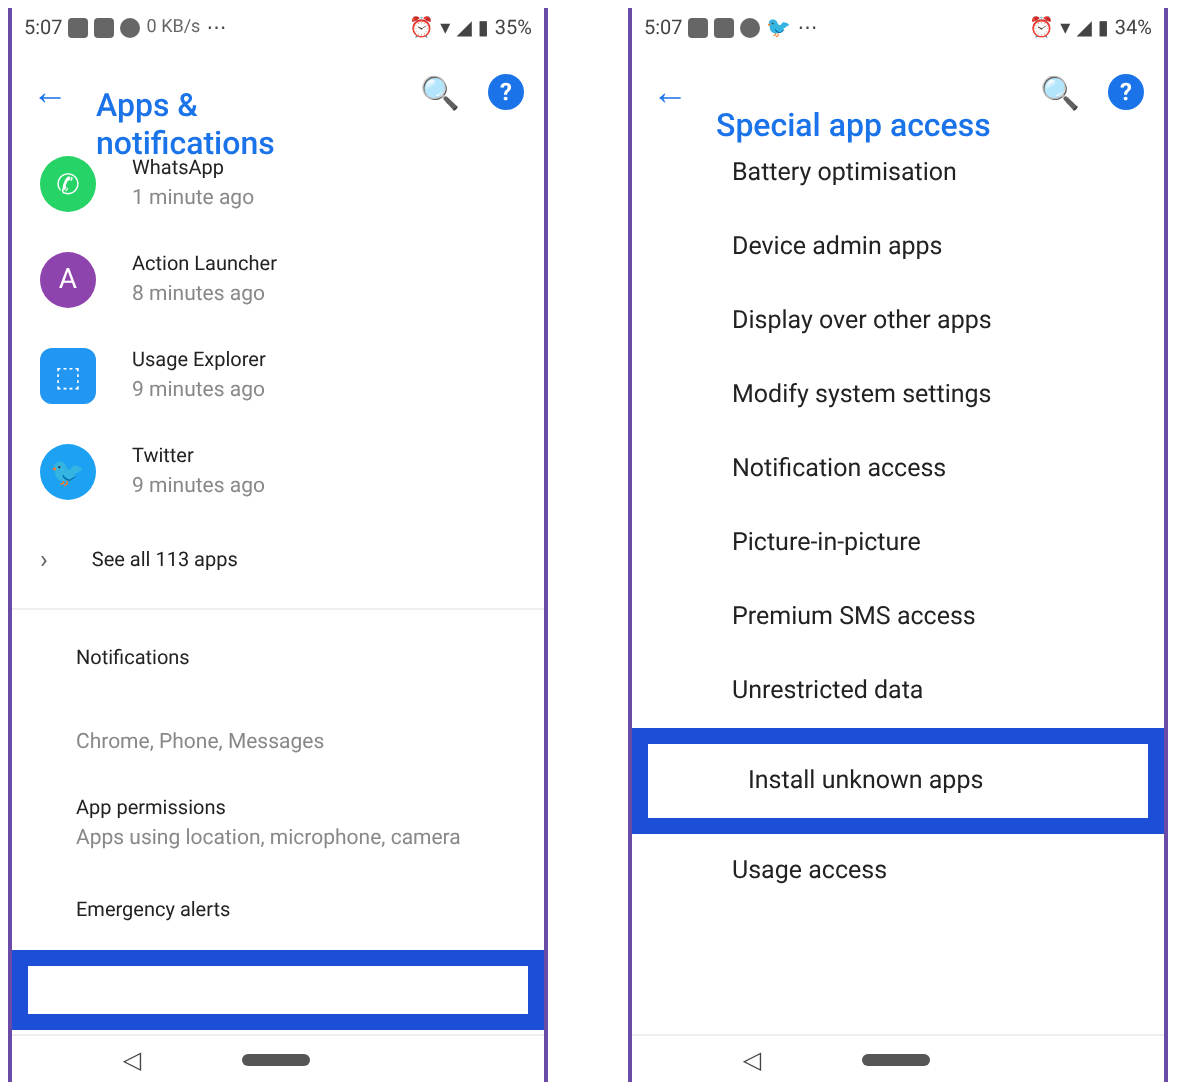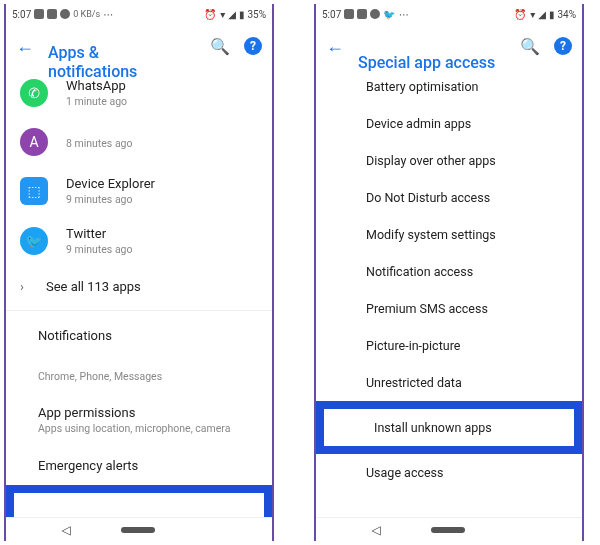--- a/index.html
+++ b/index.html
@@ -46,21 +46,21 @@
   }
   .row-icon {
     width: 28px; height: 28px; border-radius: 50%;
     margin-right: 18px;
     display: flex; align-items: center; justify-content: center;
     flex-shrink: 0;
     font-size: 14px; color: #fff;
   }
   .row-indent { padding-left: 32px; }
   .row-body { display: flex; flex-direction: column; }
-  .row-title { font-size: 13px; color: #222; }
+  .row-title { font-size: 10px; color: #222; }
   .row-sub { font-size: 10.5px; color: #888; margin-top: 2px; }
   .chev { color: #666; margin-right: 22px; font-size: 13px; }
   .divider { height: 1px; background: #eee; margin: 4px 0; }
   .highlight { border: 8px solid #1d4ed8; }
   .navbar {
     height: 24px;
     display: flex;
     align-items: center;
     justify-content: center;
     gap: 50px;
@@ -107,27 +107,28 @@
     <div class="row">
       <div class="row-icon ic-wa">✆</div>
       <div class="row-body">
         <div class="row-title">WhatsApp</div>
         <div class="row-sub">1 minute ago</div>
       </div>
     </div>
     <div class="row">
       <div class="row-icon ic-al">A</div>
       <div class="row-body">
+        <div class="row-title">Action Launcher</div>
         <div class="row-sub">8 minutes ago</div>
       </div>
     </div>
     <div class="row">
       <div class="row-icon ic-se">⬚</div>
       <div class="row-body">
-        <div class="row-title">Device Explorer</div>
+        <div class="row-title">Usage Explorer</div>
         <div class="row-sub">9 minutes ago</div>
       </div>
     </div>
     <div class="row">
       <div class="row-icon ic-tw">🐦</div>
       <div class="row-body">
         <div class="row-title">Twitter</div>
         <div class="row-sub">9 minutes ago</div>
       </div>
     </div>
@@ -194,25 +195,24 @@
     <span class="back-arrow">←</span>
     <span class="title">Special app access</span>
     <span class="hicon">🔍</span>
     <span class="help-circle">?</span>
   </div>
 
   <div class="content">
     <div class="srow">Battery optimisation</div>
     <div class="srow">Device admin apps</div>
     <div class="srow">Display over other apps</div>
-    <div class="srow">Do Not Disturb access</div>
     <div class="srow">Modify system settings</div>
     <div class="srow">Notification access</div>
+    <div class="srow">Picture-in-picture</div>
     <div class="srow">Premium SMS access</div>
-    <div class="srow">Picture-in-picture</div>
     <div class="srow">Unrestricted data</div>
     <div class="srow highlight">Install unknown apps</div>
     <div class="srow">Usage access</div>
 
   </div>
 
   <div class="navbar">
     <span class="nav-back">◁</span>
     <span class="nav-pill"></span>
     <span style="width:12px"></span>

